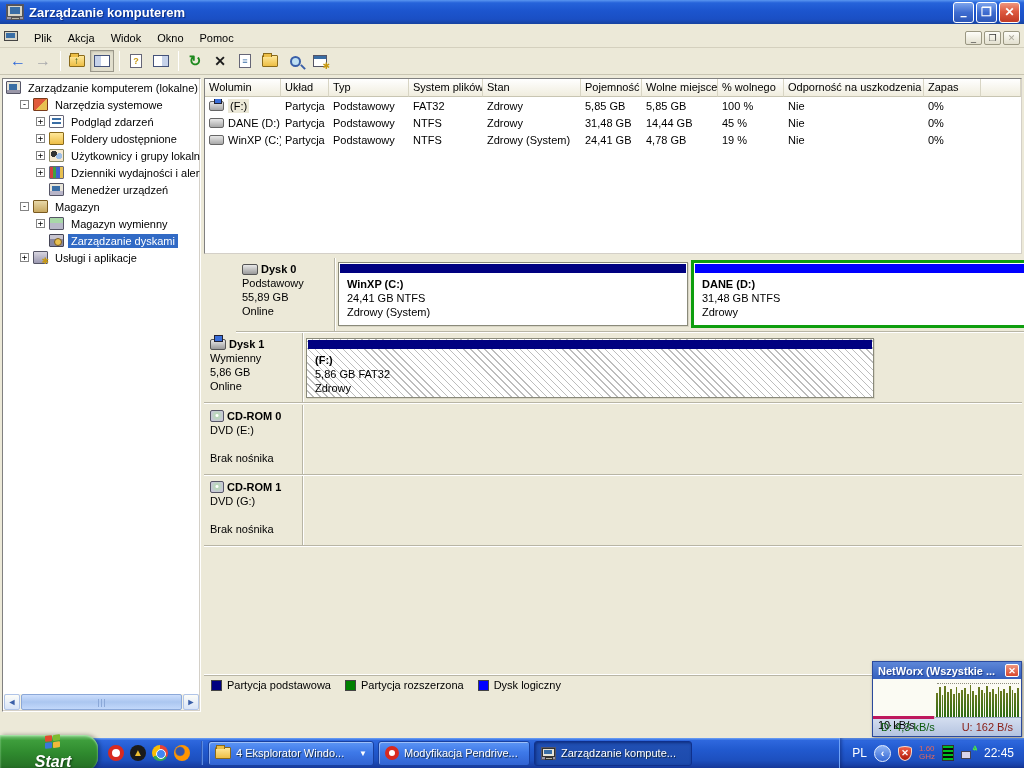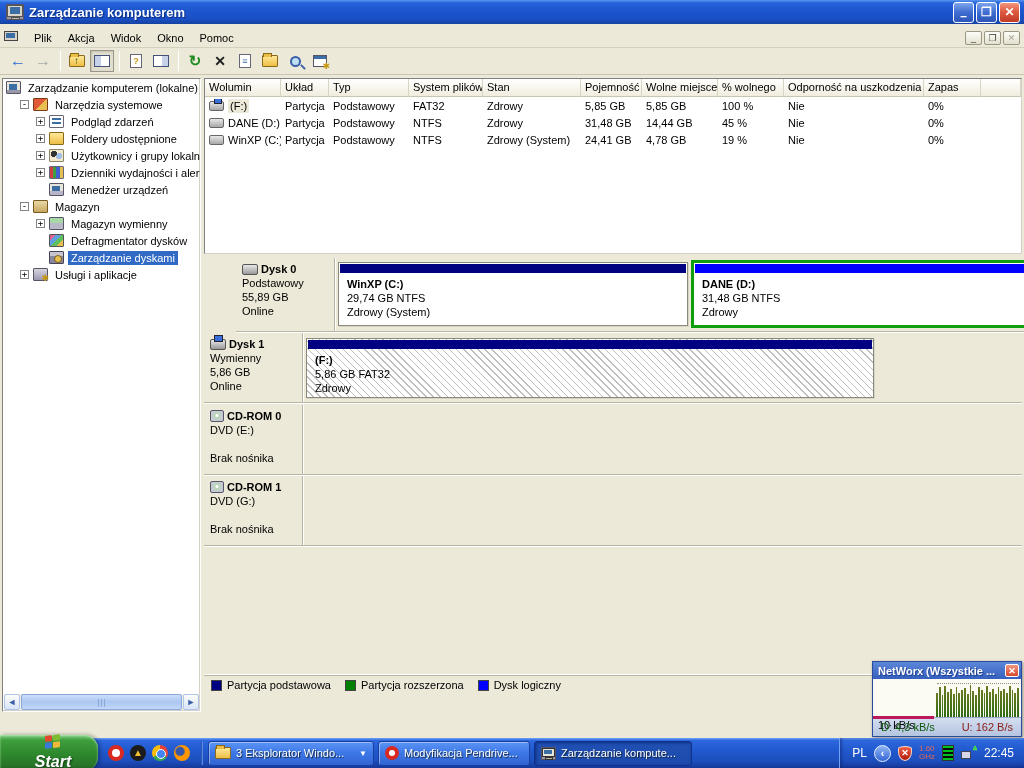--- a/index.html
+++ b/index.html
@@ -310,25 +310,20 @@
       <div class="trow lvl1" data-name="tree-item-storage">
         <span class="exp" data-name="collapse-expander">-</span>
         <span class="ti" data-name="storage-icon"></span>
         <span class="tlabel">Magazyn</span>
       </div>
       <div class="trow lvl2" data-name="tree-item-removable-storage">
         <span class="exp" data-name="expand-expander">+</span>
         <span class="ti" data-name="removable-storage-icon"></span>
         <span class="tlabel">Magazyn wymienny</span>
       </div>
-      <div class="trow lvl2" data-name="tree-item-disk-defragmenter">
-        <span class="exp none"></span>
-        <span class="ti" data-name="defragmenter-icon"></span>
-        <span class="tlabel">Defragmentator dysków</span>
-      </div>
       <div class="trow lvl2" data-name="tree-item-disk-management">
         <span class="exp none"></span>
         <span class="ti" data-name="disk-management-icon"></span>
         <span class="tlabel sel">Zarządzanie dyskami</span>
       </div>
       <div class="trow lvl1" data-name="tree-item-services-applications">
         <span class="exp" data-name="expand-expander">+</span>
         <span class="ti" data-name="services-icon"></span>
         <span class="tlabel">Usługi i aplikacje</span>
       </div>
@@ -412,21 +407,21 @@
               <span>Dysk 0</span>
             </b>
           <div>Podstawowy</div>
           <div>55,89 GB</div>
           <div>Online</div>
         </div>
         <div class="part-block" style="left:102px; top:4px; width:350px; height:64px;" data-name="partition-winxp-c">
           <div class="part-bar bar-primary" data-name="primary-partition-color-bar"></div>
           <div class="part-text">
             <b>WinXP  (C:)</b><br>
-            <span>29,74 GB NTFS</span><br>
+            <span>24,41 GB NTFS</span><br>
             <span>Zdrowy (System)</span>
           </div>
         </div>
         <div class="part-block selected-green" style="left:455px; top:2px; width:360px; height:68px;" data-name="partition-dane-d">
           <div class="part-bar bar-logical" data-name="logical-drive-color-bar"></div>
           <div class="part-text">
             <b>DANE  (D:)</b><br>
             <span>31,48 GB NTFS</span><br>
             <span>Zdrowy</span>
           </div>
@@ -554,21 +549,21 @@
     <div class="quick-launch" data-name="quick-launch-bar">
       <span class="ql-ico ql-opera" data-name="opera-icon"></span>
       <span class="ql-ico ql-alert" data-name="alert-app-icon">▲</span>
       <span class="ql-ico ql-chrome" data-name="chrome-icon"></span>
       <span class="ql-ico ql-firefox" data-name="firefox-icon"></span>
     </div>
     <div class="tb-divider" data-name="taskbar-divider"></div>
 
     <div class="taskbtn" style="width:166px" data-name="taskbar-button-explorer-group">
       <span class="tb-folder" data-name="folder-icon"></span>
-      <span class="tb-label">3 Eksplorator Windo...</span>
+      <span class="tb-label">4 Eksplorator Windo...</span>
       <span class="tb-chevron" data-name="chevron-down-icon">▼</span>
     </div>
     <div class="taskbtn" style="width:152px" data-name="taskbar-button-opera">
       <span class="tb-opera" data-name="opera-icon"></span>
       <span class="tb-label">Modyfikacja Pendrive...</span>
     </div>
     <div class="taskbtn active" style="width:158px" data-name="taskbar-button-computer-management">
       <span class="tb-comp" data-name="computer-icon">
           <i class="mon"></i>
           <i class="scr"></i>

